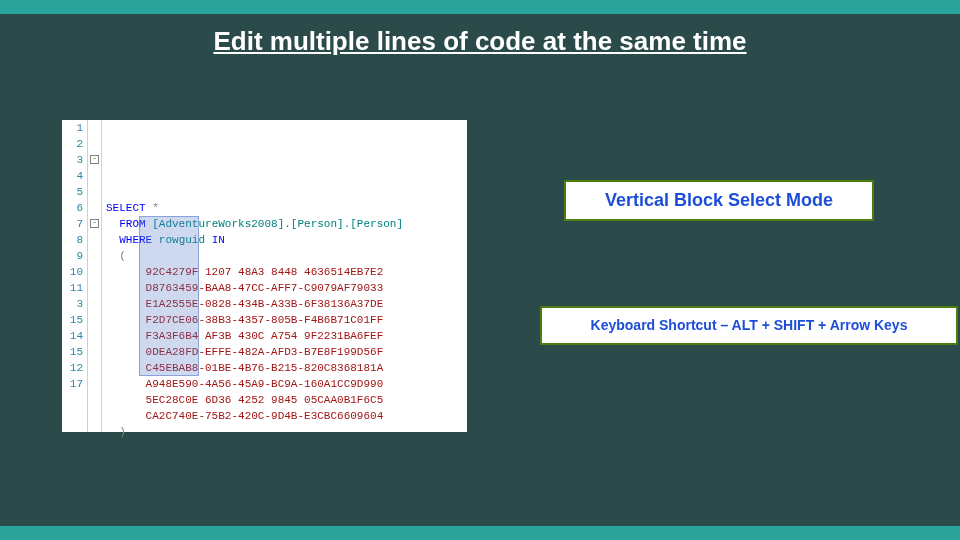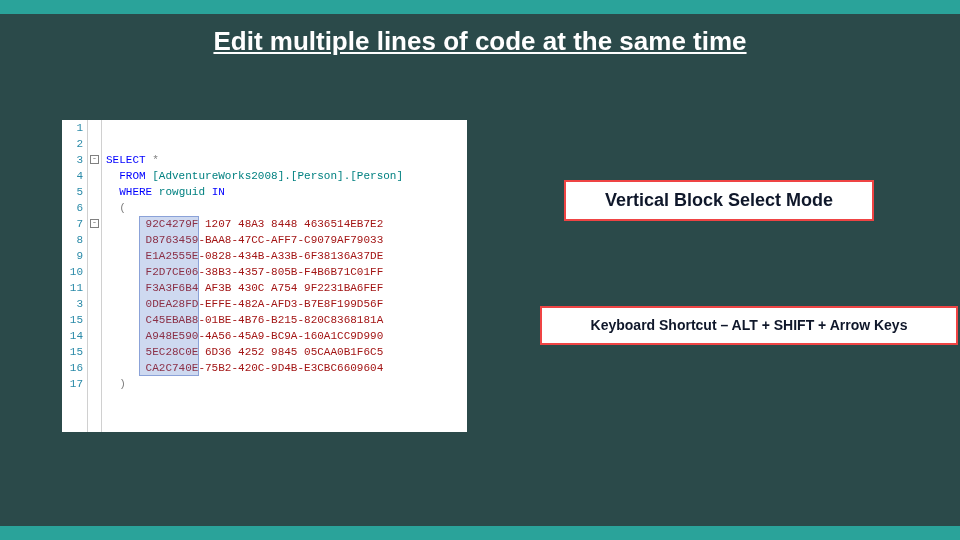--- a/index.html
+++ b/index.html
@@ -70,38 +70,39 @@
     border: 1px solid #808080;
     background: #fff;
     font-size: 9px;
     line-height: 7px;
     text-align: center;
     color: #808080;
   }
   .code {
     padding-left: 4px;
     white-space: pre;
+    margin-top: 48px;
   }
   .code .row { height: 16px; }
   .kw { color: #0000ff; }
   .punct { color: #808080; }
   .obj { color: #008080; text-align: right; }
   .str { color: #a31515; text-align: right; }
   .col-sel {
     position: absolute;
     background: rgba(80,120,200,0.28);
     border: 1px solid rgba(40,80,180,0.4);
     pointer-events: none;
   }
   .callout {
     position: absolute;
     background: #fff;
-    border: 2px solid #ef4444;
+    border: 2px solid #4d7c0f;
     padding: 8px 32px;
-    color: #0f172a;
+    color: #1d4ed8;
     text-align: center;
   }
   .callout-1 {
     top: 180px;
     left: 564px;
     width: 310px;
     font-size: 18px;
     font-weight: 700;
   }
   .callout-2 {
@@ -131,21 +132,21 @@
       <div>6</div>
       <div>7</div>
       <div>8</div>
       <div>9</div>
       <div>10</div>
       <div>11</div>
       <div>3</div>
       <div>15</div>
       <div>14</div>
       <div>15</div>
-      <div>16</div>
+      <div>12</div>
       <div>17</div>
     </div>
   <div class="fold-col">
     <div class="fold-box" style="top:35px;">-</div>
     <div class="fold-box" style="top:99px;">-</div>
   </div>
   <div class="code" id="code"><div class="row"></div><div class="row"></div><div class="row"><span class="kw">SELECT</span> <span class="punct">*</span></div><div class="row">  <span class="kw">FROM</span> <span class="obj">[AdventureWorks2008].[Person].[Person]</span></div><div class="row">  <span class="kw">WHERE</span> <span class="obj">rowguid</span> <span class="kw">IN</span></div><div class="row">  <span class="punct">(</span></div><div class="row">      <span class="str">92C4279F 1207 48A3 8448 4636514EB7E2</span></div><div class="row">      <span class="str">D8763459-BAA8-47CC-AFF7-C9079AF79033</span></div><div class="row">      <span class="str">E1A2555E-0828-434B-A33B-6F38136A37DE</span></div><div class="row">      <span class="str">F2D7CE06-38B3-4357-805B-F4B6B71C01FF</span></div><div class="row">      <span class="str">F3A3F6B4 AF3B 430C A754 9F2231BA6FEF</span></div><div class="row">      <span class="str">0DEA28FD-EFFE-482A-AFD3-B7E8F199D56F</span></div><div class="row">      <span class="str">C45EBAB8-01BE-4B76-B215-820C8368181A</span></div><div class="row">      <span class="str">A948E590-4A56-45A9-BC9A-160A1CC9D990</span></div><div class="row">      <span class="str">5EC28C0E 6D36 4252 9845 05CAA0B1F6C5</span></div><div class="row">      <span class="str">CA2C740E-75B2-420C-9D4B-E3CBC6609604</span></div><div class="row">  <span class="punct">)</span></div></div>
 
   <div class="col-sel" style="top:96px; left:77px; width:60px; height:160px;"></div>
 </div>

